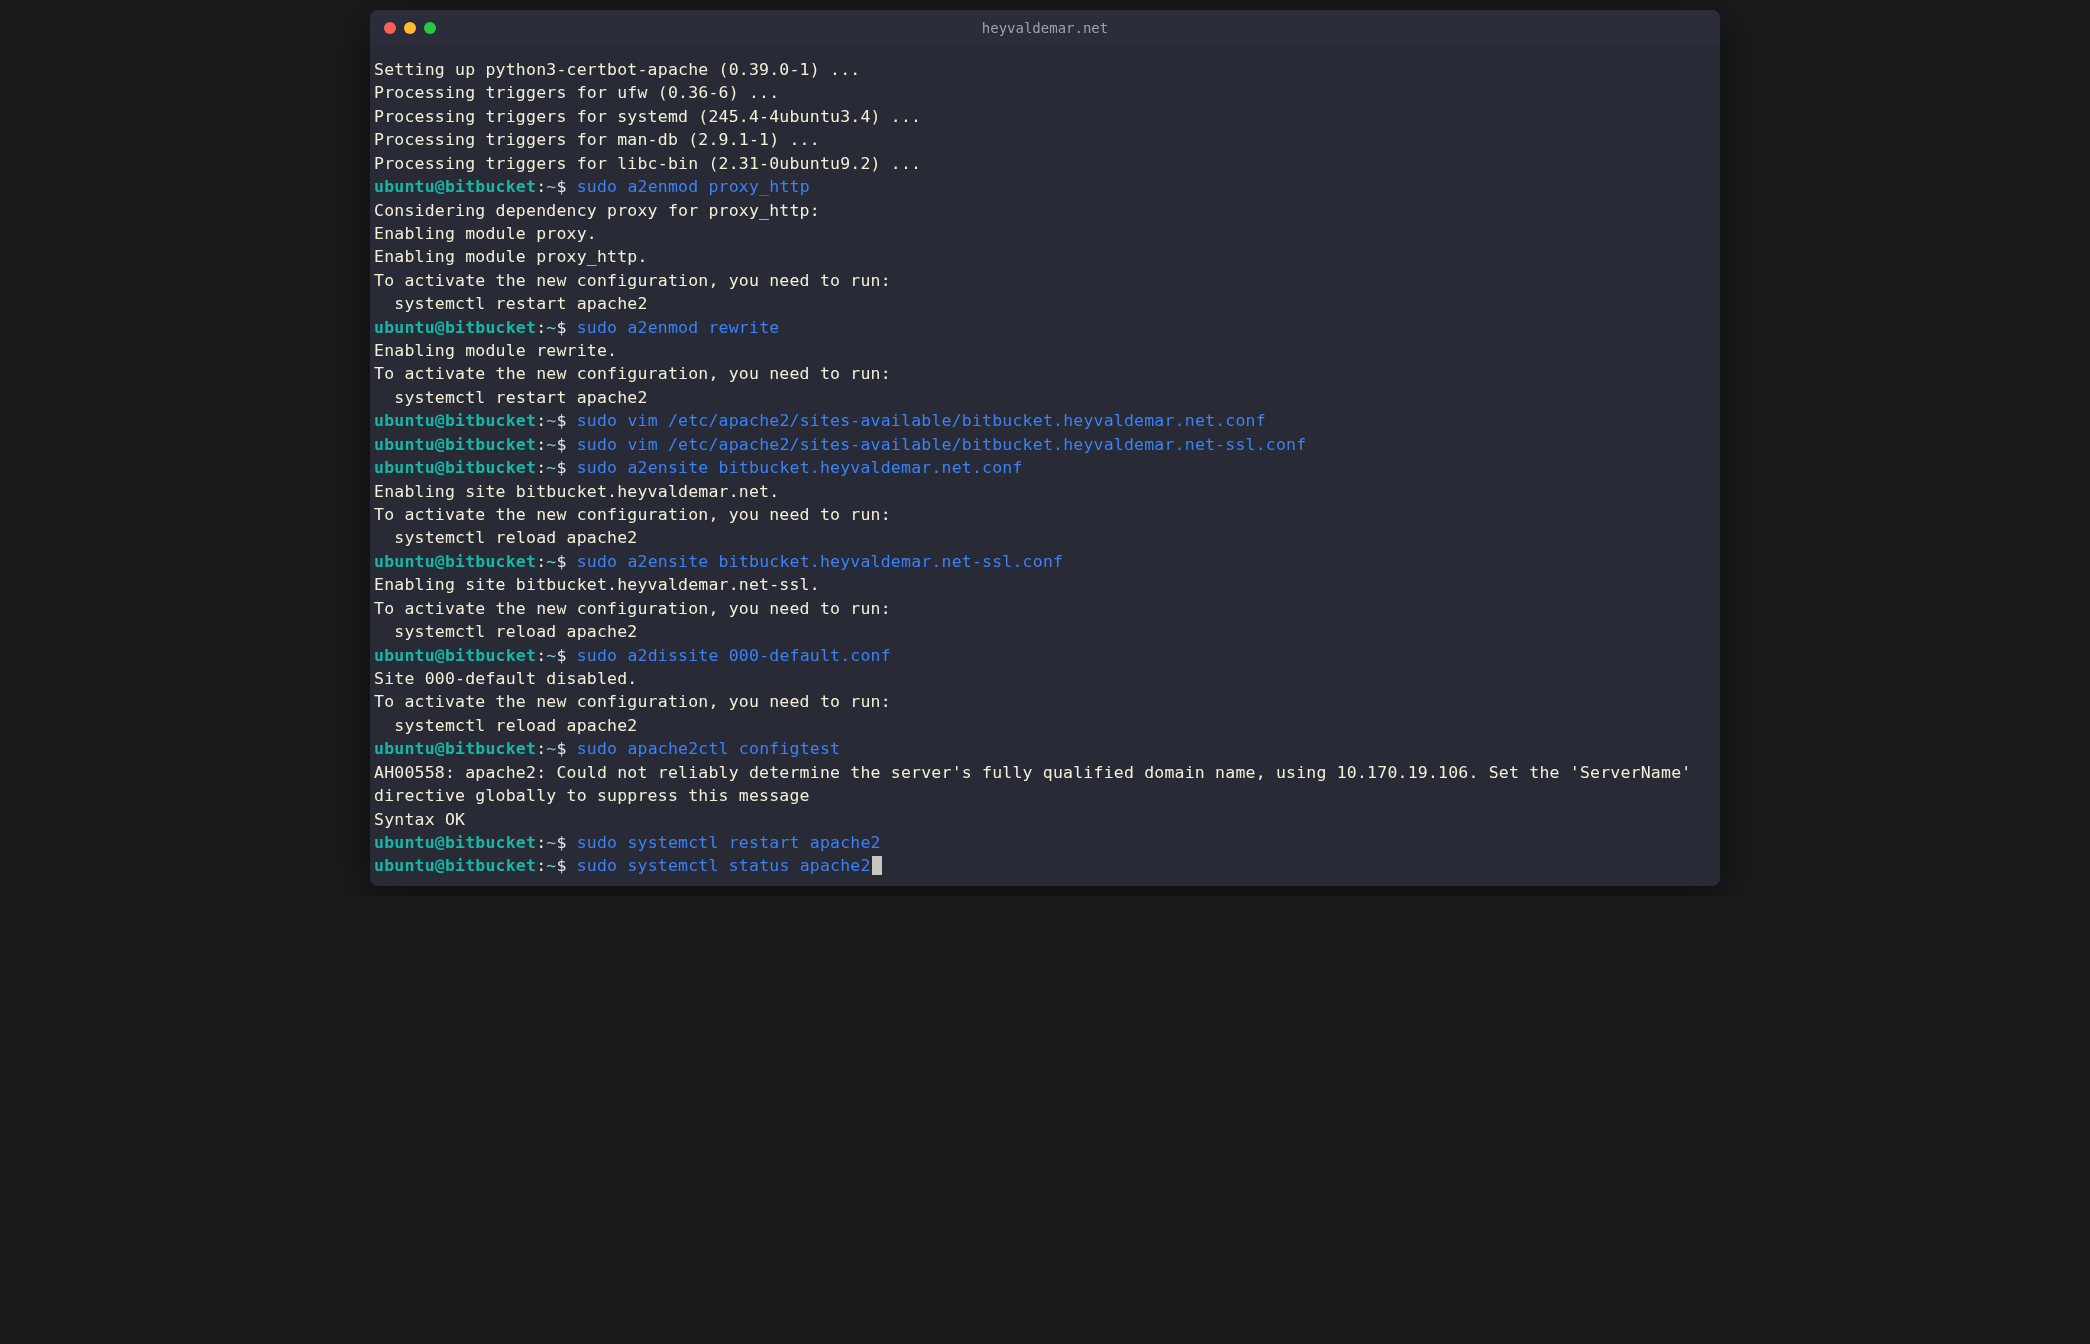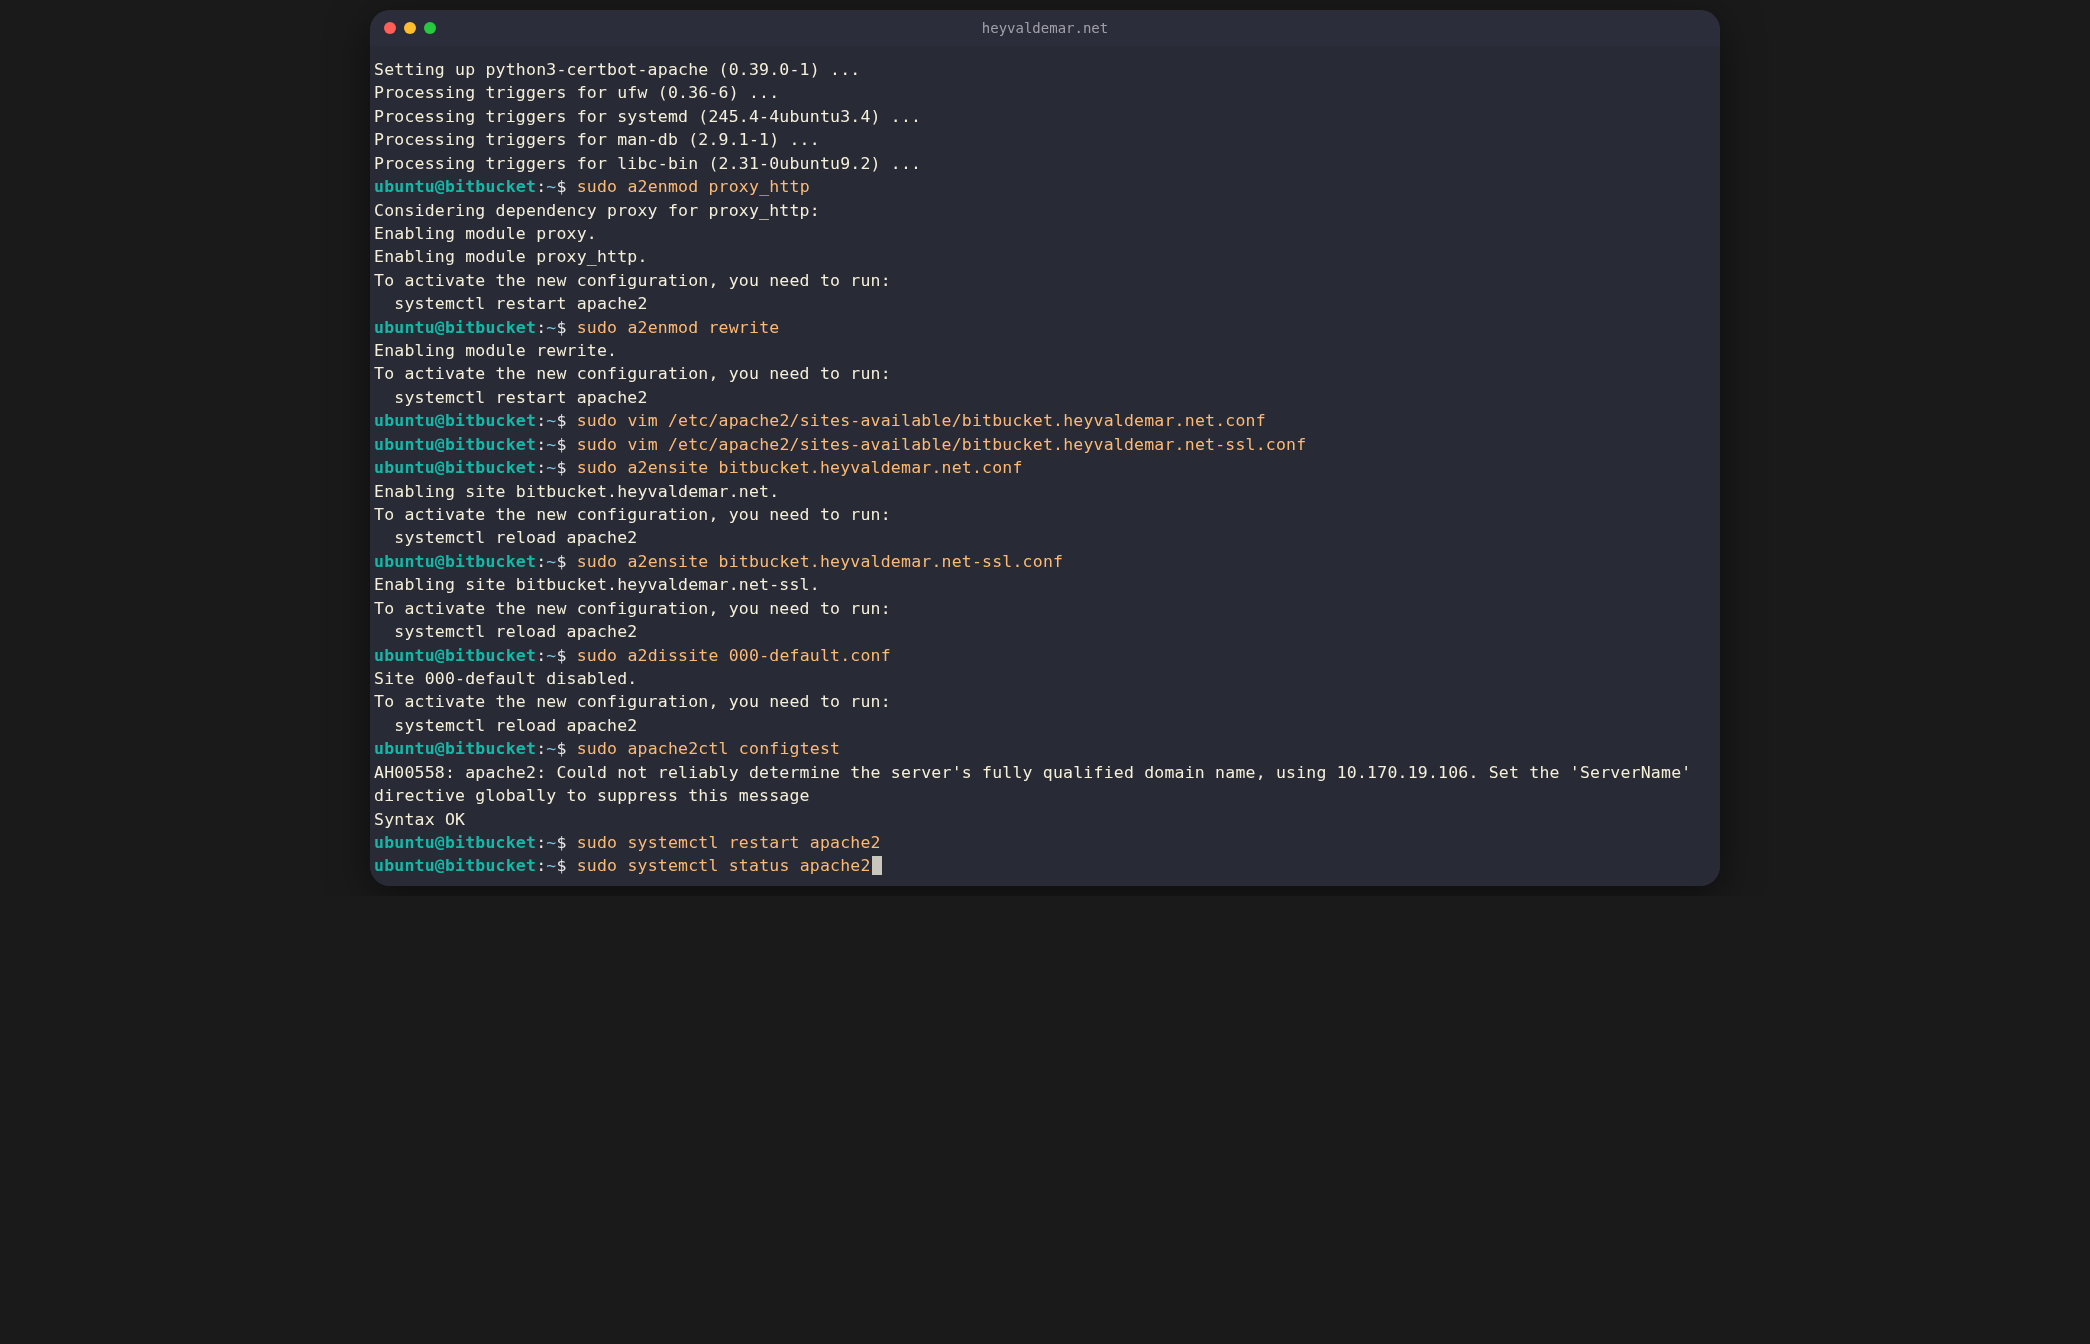--- a/index.html
+++ b/index.html
@@ -11,21 +11,21 @@
       background: #1a1a1a;
       display: flex;
       justify-content: center;
       align-items: flex-start;
       padding: 10px;
       font-family: 'SF Mono', Monaco, Menlo, Consolas, monospace;
     }
     .terminal-window {
       width: 1350px;
       background: #282a36;
-      border-radius: 20px;
+      border-radius: 8px;
       overflow: hidden;
       box-shadow: 0 10px 40px rgba(0,0,0,0.5);
     }
     .titlebar {
       height: 36px;
       background: #2b2d3a;
       display: flex;
       align-items: center;
       padding: 0 14px;
       position: relative;
@@ -58,21 +58,21 @@
       background: #282a36;
       white-space: pre-wrap;
       word-break: break-all;
       letter-spacing: 0.2px;
     }
     .line { display: block; }
     .userhost { color: #14b8a6; font-weight: 600; }
     .colon { color: #e8e8e8; }
     .tilde { color: #7ec6e0; }
     .dollar { color: #e8e8e8; }
-    .cmd { color: #fdba74; }
+    .cmd { color: #3b82f6; }
     .out { color: #f5f0d8; }
     .cursor {
       display: inline-block;
       width: 10px;
       height: 19px;
       background: #c9c7bd;
       vertical-align: text-bottom;
       margin-left: 1px;
     }
   </style>

